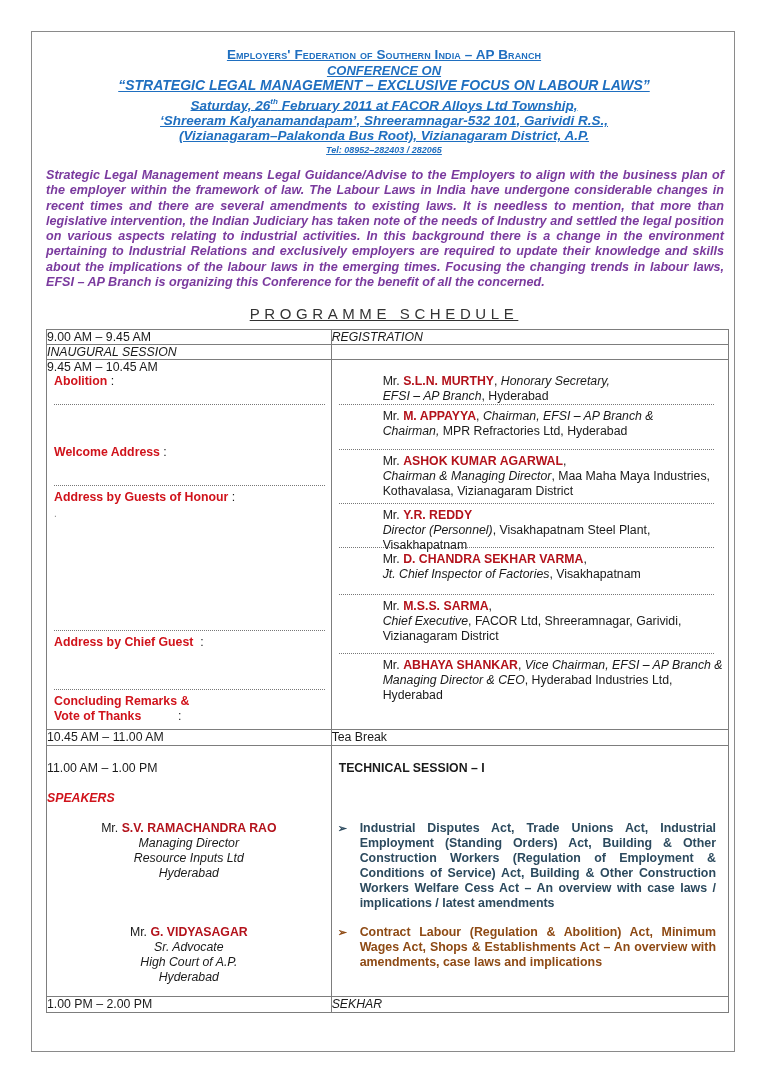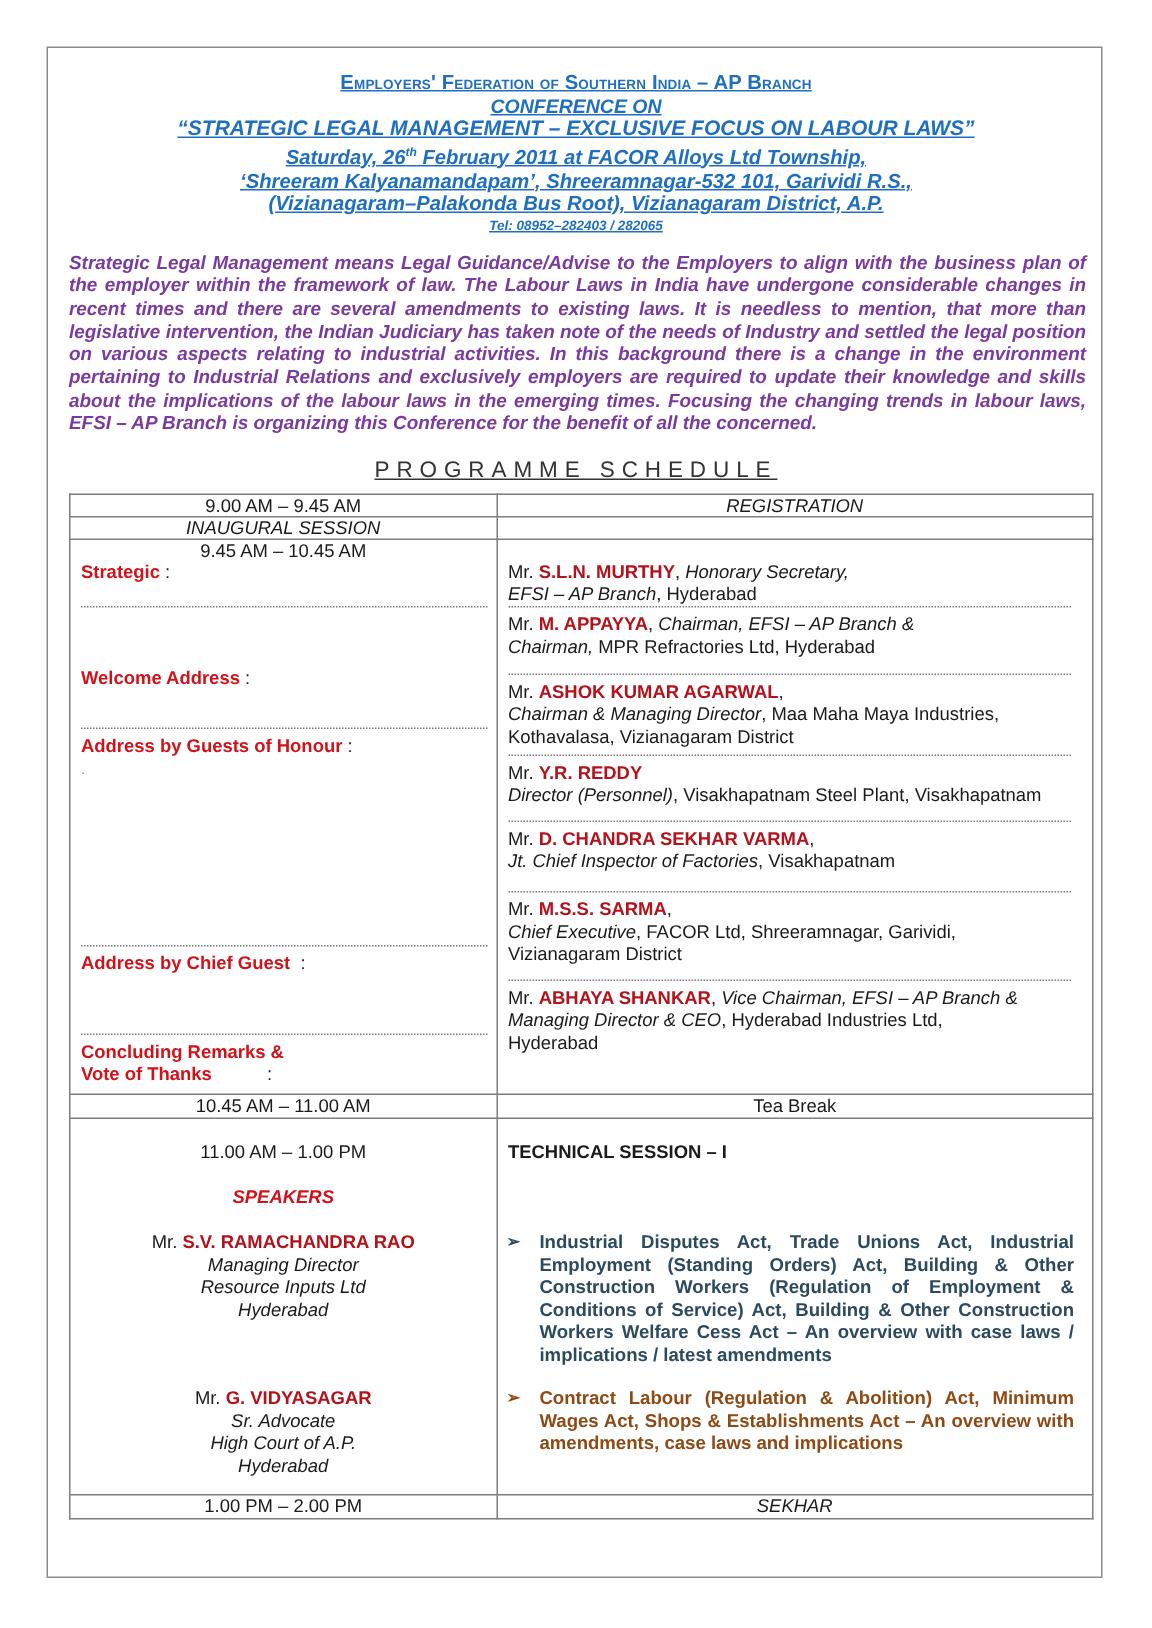--- a/index.html
+++ b/index.html
@@ -23,28 +23,28 @@
 
   .sched-title { position: absolute; left: 31px; top: 305px; width: 706px; text-align: center;
                  font-size: 15px; letter-spacing: 4.6px; color: #333; }
   .sched-title span { text-decoration: underline; }
 
   table.sched { position: absolute; left: 46px; top: 329px; width: 683px; border-collapse: collapse;
                 font-size: 12.3px; }
   table.sched td { border: 1px solid #7d7d7d; vertical-align: top; padding: 0; }
   td.lc { width: 284px; }
   td.rc { width: 397px; }
-  .center { text-align: center; }
+  .center { text-align: left; }
   .italic { font-style: italic; }
   .red { color: #d0131b; font-weight: bold; }
   .redname { color: #b3121b; font-weight: bold; }
   .lbl { padding-left: 7px; }
   .dots { border-top: 1px dotted #777; margin: 0 6px 0 7px; }
   .rdots { border-top: 1px dotted #777; margin: 0 14px 0 7px; }
-  .rblock { padding-left: 7px; line-height: 15px; }
+  .rblock { padding-left: 7px; line-height: 15px; margin-left: 44px; }
   .session { font-weight: bold; padding-left: 7px; }
   .topic { display: flex; padding-right: 12px; font-weight: bold; font-size: 12.4px; line-height: 15px;
            text-align: justify; }
   .topic .bul { width: 22px; flex: none; padding-left: 6px; font-size: 11px; }
   .t1 { color: #2c4a5e; }
   .t2 { color: #8e4a14; }
   .speaker { text-align: center; line-height: 15px; }
 </style>
 </head>
 <body>
@@ -71,21 +71,21 @@
     <td class="lc center">9.00 AM – 9.45 AM</td>
     <td class="rc center italic">REGISTRATION</td>
   </tr>
   <tr style="height:15px;">
     <td class="lc center italic">INAUGURAL SESSION</td>
     <td class="rc"></td>
   </tr>
   <tr style="height:370px;">
     <td class="lc">
       <div class="center" style="line-height:14px;">9.45 AM – 10.45 AM</div>
-      <div class="lbl" style="height:30px;"><span class="red">Strategic</span> <span>:</span></div>
+      <div class="lbl" style="height:30px;"><span class="red">Abolition</span> <span>:</span></div>
       <div class="dots"></div>
       <div class="lbl" style="height:44px; padding-top:4px; box-sizing:border-box;margin-top:36px;"><span class="red">Welcome Address</span> <span>:</span></div>
       <div class="dots"></div>
       <div class="lbl" style="height:144px; padding-top:4px; box-sizing:border-box;">
         <span class="red">Address by Guests of Honour</span> <span>:</span>
         <div style="color:#888; font-size:10px; margin-top:4px;">.</div>
       </div>
       <div class="dots"></div>
       <div class="lbl" style="height:58px; padding-top:4px; box-sizing:border-box;"><span class="red">Address by Chief Guest</span>&nbsp; <span>:</span></div>
       <div class="dots"></div>

